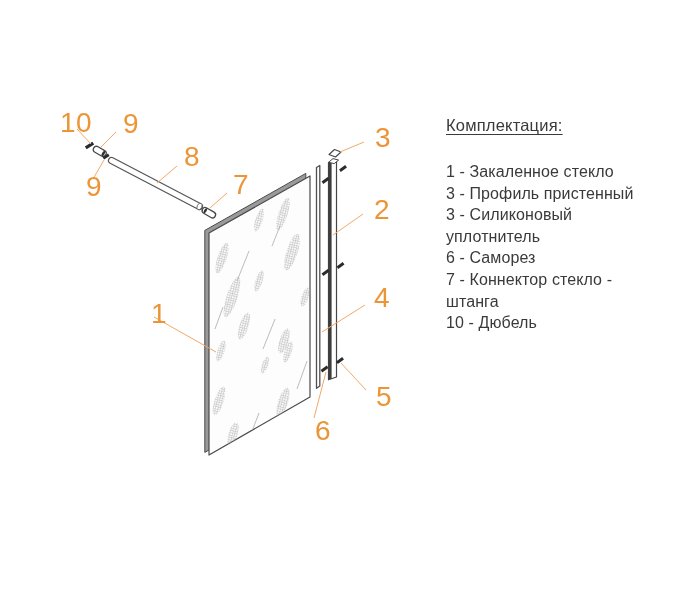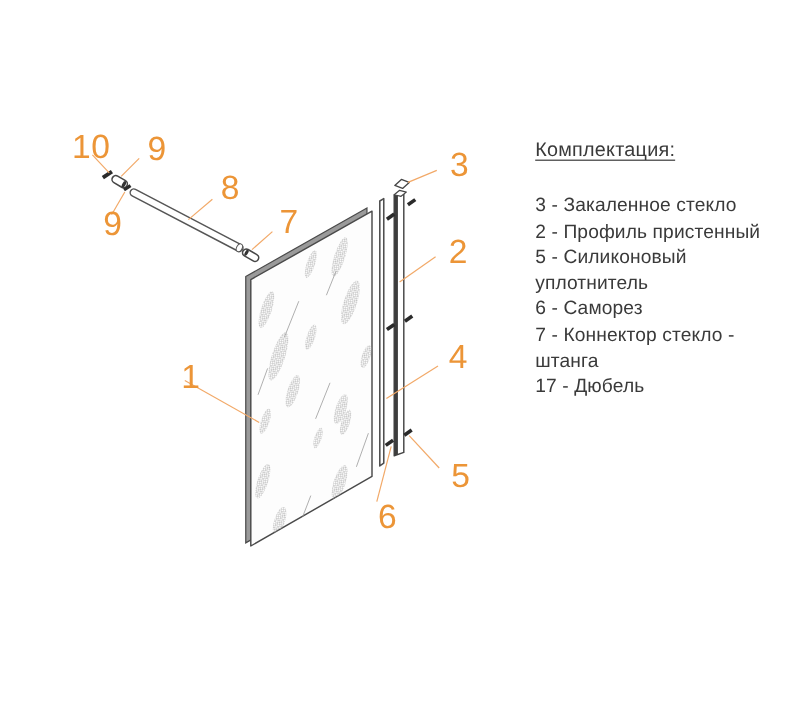--- a/index.html
+++ b/index.html
@@ -163,22 +163,22 @@
   <div class="callout" style="left:313px;top:431px">6</div>
   <div class="callout" style="left:231px;top:185px">7</div>
   <div class="callout" style="left:182px;top:157px">8</div>
   <div class="callout" style="left:121px;top:124px">9</div>
   <div class="callout" style="left:66px;top:123px">10</div>
   <div class="callout" style="left:84px;top:187px">9</div>
 
   <div class="legend">
     <div class="legend-title">Комплектация:</div>
     <div class="legend-list">
-      <div class="legend-item">3 - Закаленное стекло</div>
-      <div class="legend-item">2 - Профиль пристенный</div>
-      <div class="legend-item">5 - Силиконовый уплотнитель</div>
+      <div class="legend-item">1 - Закаленное стекло</div>
+      <div class="legend-item">3 - Профиль пристенный</div>
+      <div class="legend-item">3 - Силиконовый уплотнитель</div>
       <div class="legend-item">6 - Саморез</div>
       <div class="legend-item">7 - Коннектор стекло - штанга</div>
-      <div class="legend-item">17 - Дюбель</div>
+      <div class="legend-item">10 - Дюбель</div>
     </div>
   </div>
 
 </div>
 
 </body></html>

